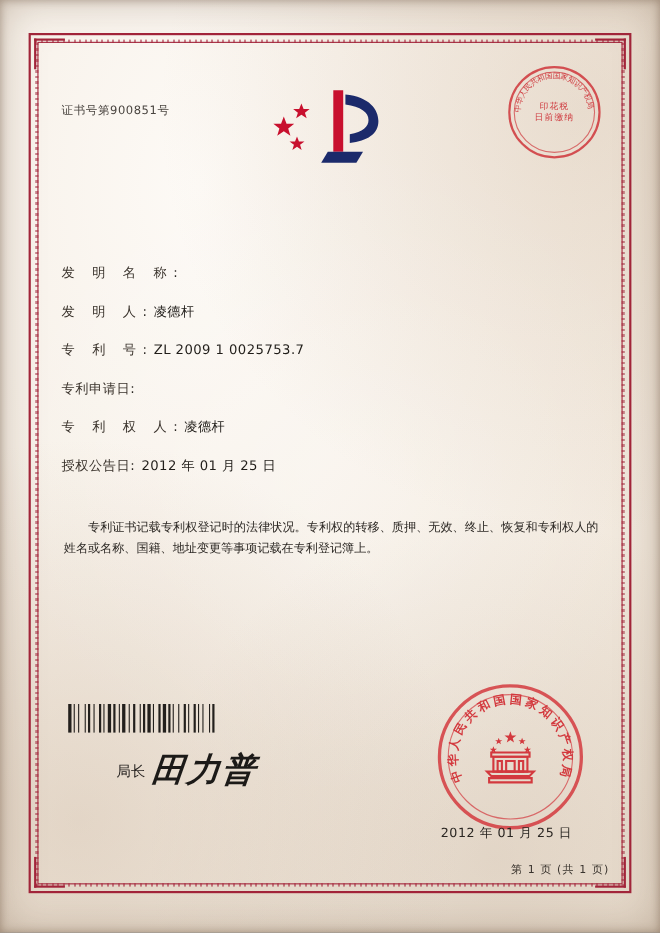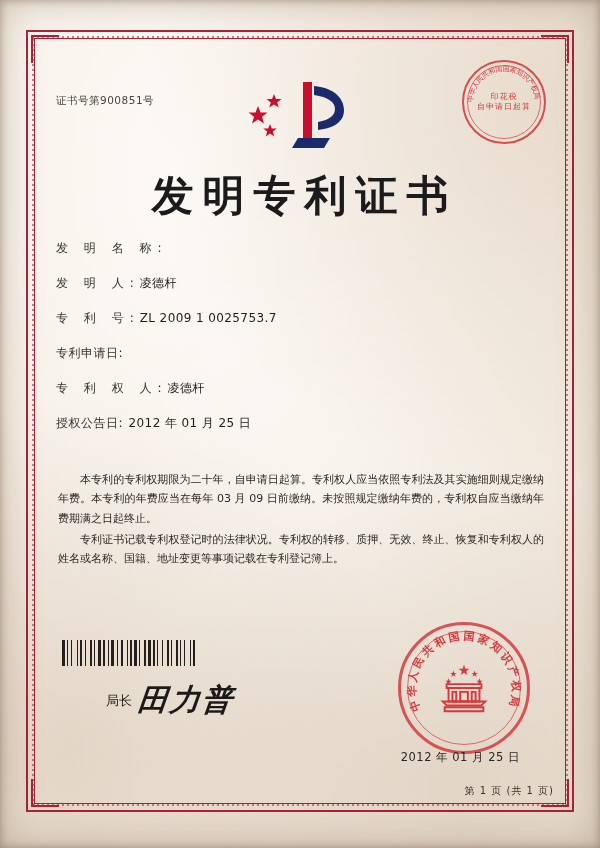--- a/index.html
+++ b/index.html
@@ -351,25 +351,24 @@
           <span style="transform: translate(2.0146px, -32.9384px) rotate(363.5deg) translate(-50%, -50%); font-size: 7px;">国</span>
           <span style="transform: translate(9.09603px, -31.7216px) rotate(376deg) translate(-50%, -50%); font-size: 7px;">家</span>
           <span style="transform: translate(15.7462px, -29.001px) rotate(388.5deg) translate(-50%, -50%); font-size: 7px;">知</span>
           <span style="transform: translate(21.6499px, -24.9054px) rotate(401deg) translate(-50%, -50%); font-size: 7px;">识</span>
           <span style="transform: translate(26.5273px, -19.6292px) rotate(413.5deg) translate(-50%, -50%); font-size: 7px;">产</span>
           <span style="transform: translate(30.147px, -13.4223px) rotate(426deg) translate(-50%, -50%); font-size: 7px;">权</span>
           <span style="transform: translate(32.3375px, -6.57914px) rotate(438.5deg) translate(-50%, -50%); font-size: 7px;">局</span>
         </div>
       <div class="st-center">
         <div>印花税</div>
-        <div>自申请日起算</div>
-      </div>
-    </div>
-
-    <div class="title">发明专利证书</div>
+        <div>日前缴纳</div>
+      </div>
+    </div>
+
 
     <div class="fields">
       <div class="field-row">
         <span class="field-label spaced">发 明 名 称</span>
         <span class="field-sep">:</span>
       </div>
       <div class="field-row">
         <span class="field-label spaced">发 明 人</span>
         <span class="field-sep">:</span>
         <span class="field-value">凌德杆</span>
@@ -389,21 +388,20 @@
         <span class="field-value">凌德杆</span>
       </div>
       <div class="field-row">
         <span class="field-label">授权公告日</span>
         <span class="field-sep">:</span>
         <span class="field-value">2012 年 01 月 25 日</span>
       </div>
     </div>
 
     <div class="paragraphs">
-      <p>本专利的专利权期限为二十年，自申请日起算。专利权人应当依照专利法及其实施细则规定缴纳年费。本专利的年费应当在每年 03 月 09 日前缴纳。未按照规定缴纳年费的，专利权自应当缴纳年费期满之日起终止。</p>
       <p>专利证书记载专利权登记时的法律状况。专利权的转移、质押、无效、终止、恢复和专利权人的姓名或名称、国籍、地址变更等事项记载在专利登记簿上。</p>
     </div>
 
     <div class="barcode">
         <i style="left: 0px; width: 3px;"></i>
         <i style="left: 5.2px; width: 1px;"></i>
         <i style="left: 9.4px; width: 1px;"></i>
         <i style="left: 14.6px; width: 1px;"></i>
         <i style="left: 17.8px; width: 2px;"></i>
         <i style="left: 23px; width: 1px;"></i>

